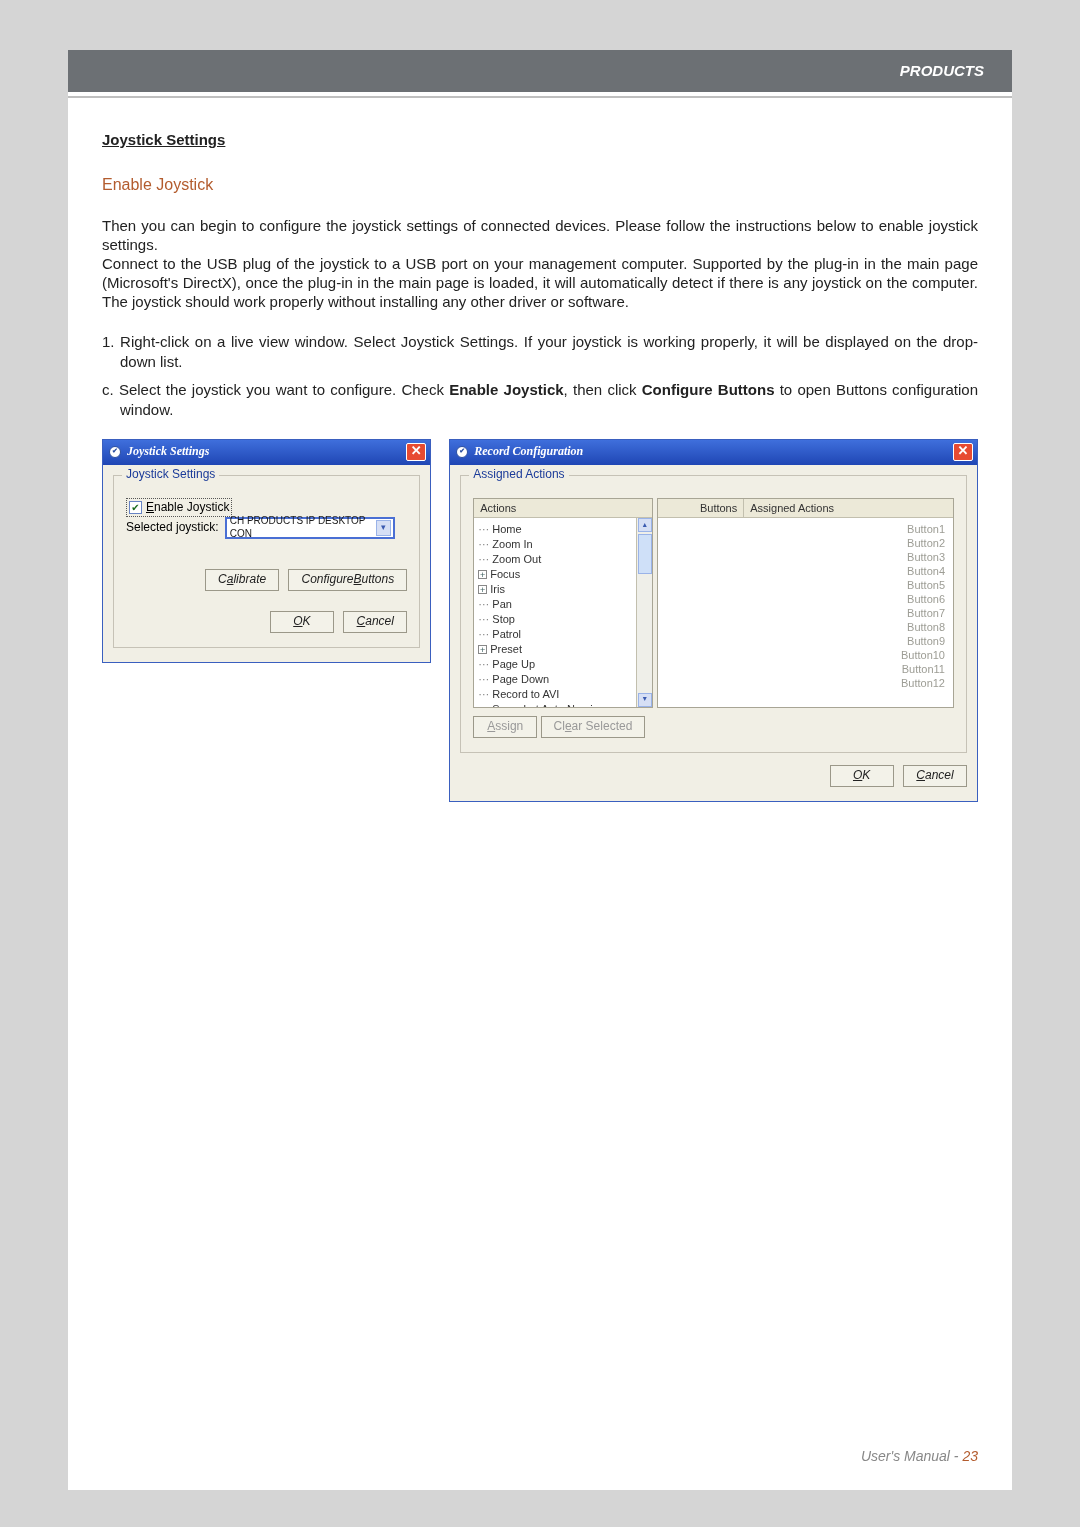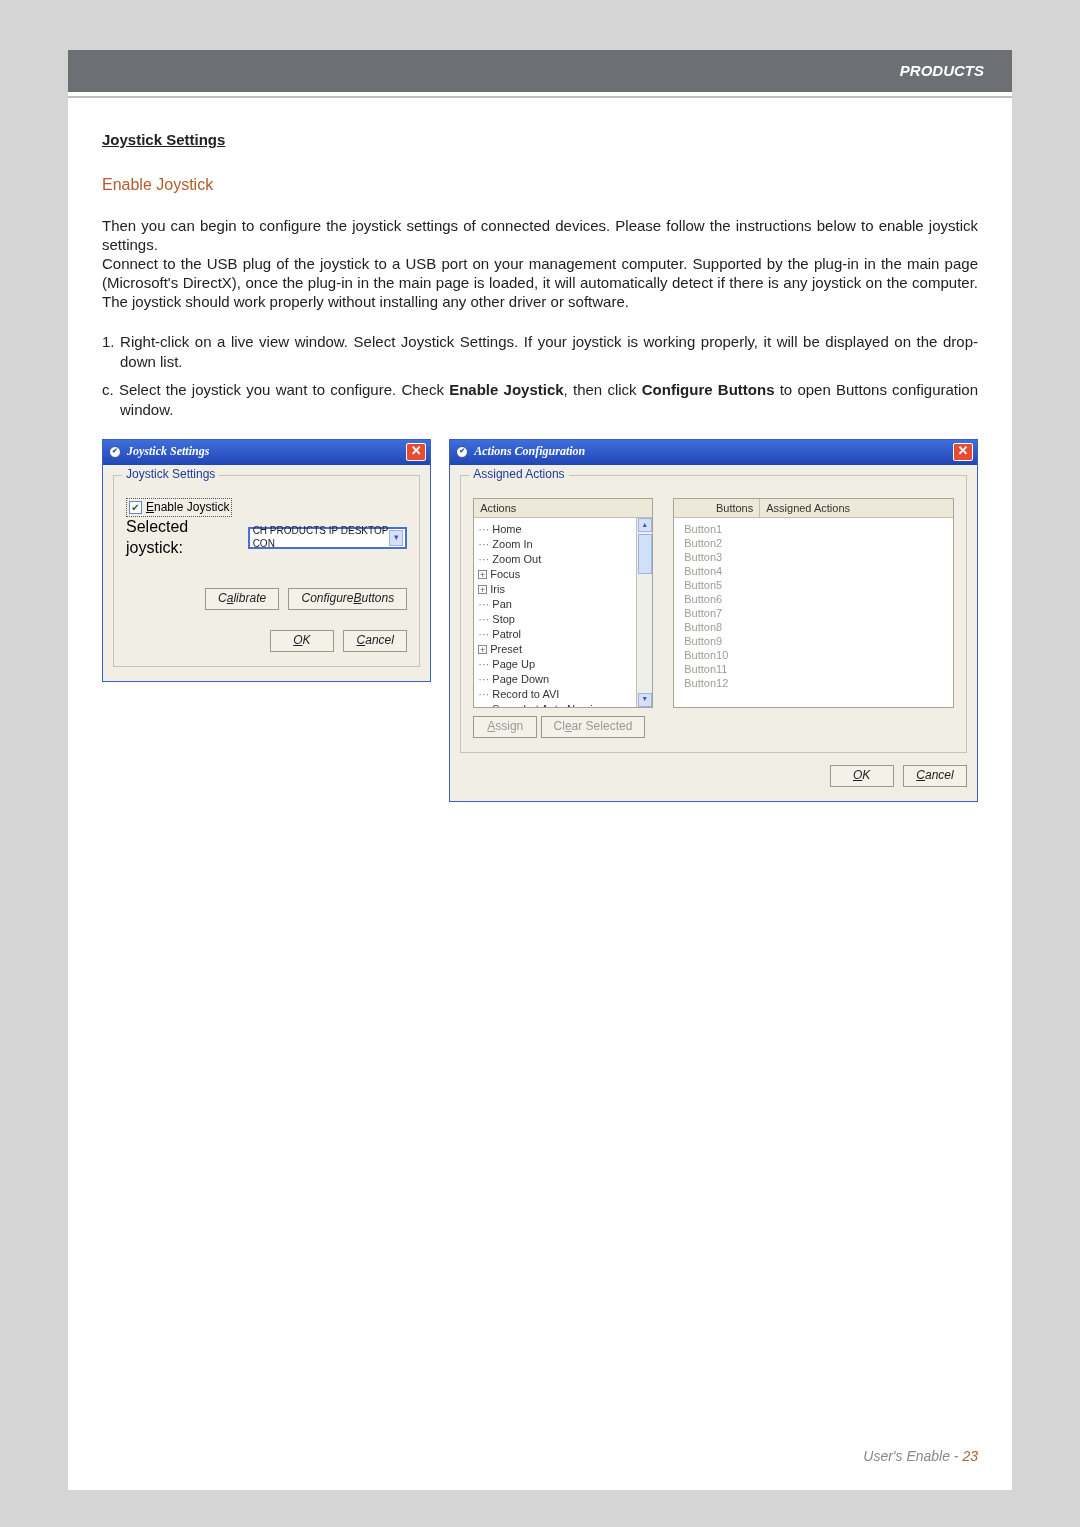--- a/index.html
+++ b/index.html
@@ -118,21 +118,21 @@
     color:#1b3b99; font-size:12px;
   }
   .chk-row { }
   .chk-box {
     display:inline-block;width:13px;height:13px;border:1px solid #6884c5;background:#fff;
     vertical-align:middle;margin-right:4px;font-size:10px;color:#1b6b1b;line-height:11px;text-align:center;
   }
   .chk-label { color:#000; vertical-align:middle; }
   .dotted-sel { border:1px dotted #555; padding: 1px 2px; display:inline-block; }
   .sel-row { display:flex; align-items:center; gap:6px; margin-bottom: 30px;}
-  .sel-label { color:#000; font-size:16px;}
+  .sel-label { color:#000; font-size:12px;}
   .select {
     border:2px solid #4a6fd4; background:#fff;
     height: 22px; width: 170px;
     display:flex;align-items:center;justify-content:center;
     padding: 0 2px 0 3px;
     font-size: 10px;
   }
   .select-arrow {
     width:16px;height:16px;background:#d6dff5;border:1px solid #9ab3e8;
     display:flex;align-items:center;justify-content:center;color:#3b5bb0;font-size:9px;
@@ -140,21 +140,21 @@
   .btn-xp {
     background:#f3f2e9;border:1px solid #9b9889;
     height:22px; padding:0 12px; font-size:12px;color:#222;
     display:inline-flex;align-items:center;justify-content:center;cursor:pointer;
     min-width: 64px;
   }
   .btn-xp.disabled { color:#999; }
   .btn-row-right { text-align:right; }
   .btn-row-right .btn-xp { margin-left: 6px; font-style: italic; }
 
-  .actions-grid { display:flex; gap:20px; }
+  .actions-grid { display:flex; gap:4px; }
   .listpanel {
     border:1px solid #a8a595; background:#fff;
     display:flex; flex-direction:column;
   }
   .list-header {
     background:#ece9d8; border-bottom:1px solid #c2bfae;
     padding:2px 6px; font-size:11px; color:#333;
   }
   .list-body {
     font-size:11px; color:#333; padding:4px 2px 4px 4px;
@@ -166,21 +166,21 @@
   .scrollbar-v {
     position:absolute; right:0; top:0; bottom:0; width:16px;
     background:#efefe9;border-left:1px solid #c2bfae;
     display:flex;flex-direction:column;justify-content:space-between;align-items:center;
   }
   .sb-btn { width:14px;height:14px;background:#d6dff5;border:1px solid #9ab3e8;color:#3b5bb0;font-size:8px;display:flex;align-items:center;justify-content:center;}
   .sb-track { flex:1; width:14px; padding:2px 0;}
   .sb-thumb { height:40px; width:14px; background:#cfe0f8; border:1px solid #9ab3e8;}
   .buttons-col-head { display:flex; }
   .buttons-header2 { flex:1; border-left:1px solid #c2bfae; padding:2px 6px;}
-  .buttons-list-item { color:#9d9d95; font-size:11px; padding:0 6px; line-height:14px;}
+  .buttons-list-item { color:#9d9d95; font-size:11px; padding:0 6px; line-height:14px;text-align:right;}
   .assign-row { margin-top: 8px; }
 
   .footer {
     position:absolute; bottom:26px; right:34px;
     font-style: italic; color:#888; font-size:14px;
   }
   .footer .pnum { color:#b35c2e; font-style:italic;}
   .u { text-decoration: underline; }
 </style>
 </head>
@@ -243,21 +243,21 @@
               
             </div>
           </div>
         </div>
       </div>
 
       <div class="dialog dialog2">
         <div class="titlebar">
           <span class="title-left">
             <span class="vv-dot">✔</span>
-            <span>Actions Configuration</span>
+            <span>Record Configuration</span>
           </span>
           <span class="close-btn">✕</span>
         </div>
         <div class="pane">
           <div class="groupbox">
             <div class="group-legend">Assigned Actions</div>
             <div class="actions-grid">
               <div class="listpanel" style="width:180px;height:210px;">
                 <div class="list-header">Actions</div>
                 <div class="list-body" id="actions-body">
@@ -316,15 +316,15 @@
             <span class="btn-xp"><span class="u">C</span>ancel</span>
             
             
           </div>
         </div>
       </div>
     </div>
   </div>
 
   <div class="footer">
-    <span>User's Enable - </span><span class="pnum">23</span>
+    <span>User's Manual - </span><span class="pnum">23</span>
   </div>
 </div>
 
 </body></html>

